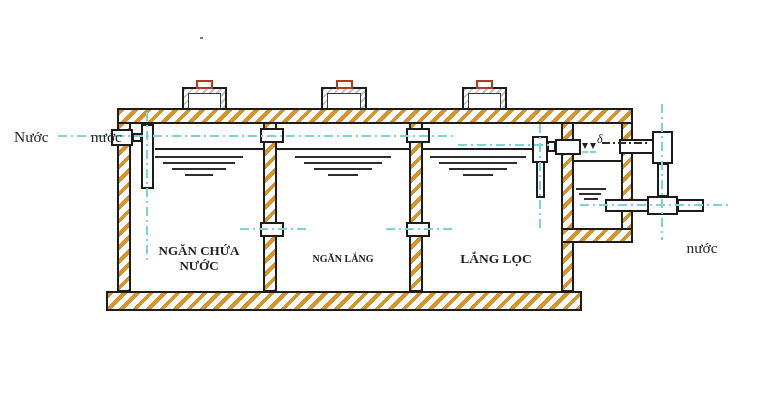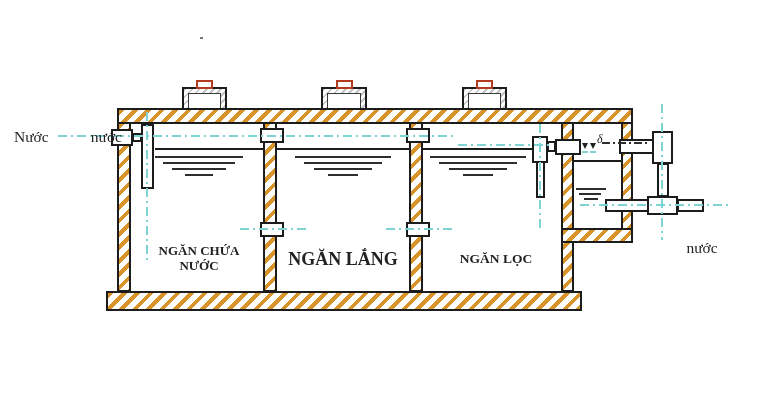--- a/index.html
+++ b/index.html
@@ -126,25 +126,25 @@
       <span>Nước</span>
       <span>nước</span>
     </div>
   </div>
 
   <div class="lbl lbl-b" style="left:140px;top:243px;width:118px;font-size:13px;line-height:15px;">
     <div>NGĂN CHỨA</div>
     <div>NƯỚC</div>
   </div>
 
-  <div class="lbl lbl-b" style="left:283px;top:251px;width:120px;font-size:18px;line-height:16px;">
+  <div class="lbl lbl-b" style="left:283px;top:251px;width:120px;font-size:10px;line-height:16px;">
     <div>NGĂN LẮNG</div>
   </div>
 
   <div class="lbl lbl-b" style="left:437px;top:251px;width:118px;font-size:13.5px;line-height:16px;">
-    <div>NGĂN LỌC</div>
+    <div>LẮNG LỌC</div>
   </div>
 
   <div class="lbl" style="left:641px;top:237px;width:122px;font-size:15.5px;line-height:22px;text-align:center;">
     <div>nước</div>
   </div>
 
 </div>
 
 </body></html>

